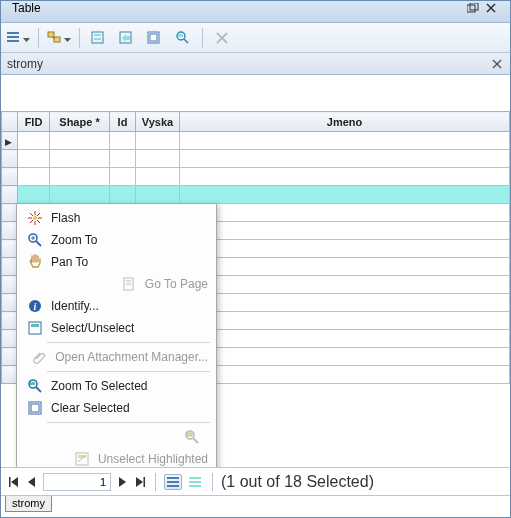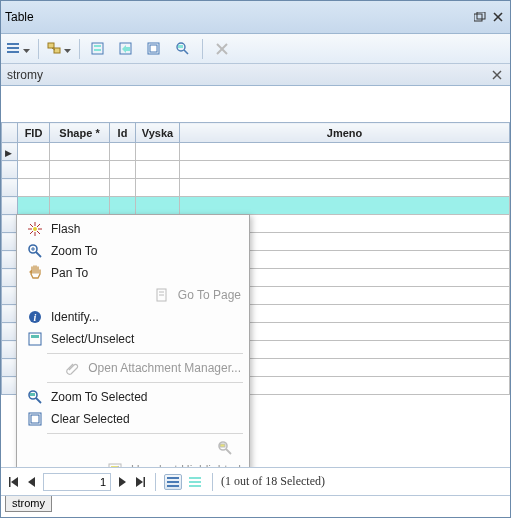--- a/index.html
+++ b/index.html
@@ -8,24 +8,24 @@
     font-size: 12px;
     background: #fff;
     width: 511px;
     height: 518px;
     border: 1px solid #6b8aab;
     display: flex;
     flex-direction: column;
   }
   .title-bar {
     background: linear-gradient(to bottom, #d8e6f4, #c6d8ec);
-    height: 33px;
-    display: flex;
-    align-items: center;
-    padding: 0 4px;
+    height: 22px;
+    display: flex;
+    align-items: flex-start;
+    padding: 0 11px;
     border-bottom: 1px solid #9db6d0;
   }
   .title-bar .title { flex: 1; font-size: 12px; color: #000; }
   .title-bar .win-btn {
     width: 16px; height: 14px;
     display: flex; align-items: center; justify-content: center;
     margin-left: 2px;
     cursor: pointer;
   }
   .title-bar svg { display: block; }
@@ -100,21 +100,21 @@
     width: 16px;
   }
   tr.selected td:not(.rowhdr) { background: #9bf0ea; }
   td.rowhdr .row-ptr { font-size: 9px; color: #333; }
 
   
   .ctx-menu {
     position: absolute;
     left: 15px;
     top: 92px;
-    width: 234px;
+    width: 201px;
     background: #fdfdfd;
     border: 1px solid #a8a8a8;
     box-shadow: 2px 2px 6px rgba(0,0,0,.25);
     padding: 3px 2px;
     z-index: 50;
   }
   .ctx-item {
     display: flex;
     align-items: center;
     height: 22px;
@@ -151,21 +151,21 @@
   }
   .nav-page {
     width: 68px;
     height: 18px;
     border: 1px solid #b6c7da;
     text-align: right;
     padding: 0 4px;
     font-size: 11px;
   }
   .nav-sep { width: 1px; height: 18px; background: #b6c7da; margin: 0 4px; }
-  .nav-status { font-size: 12px; color: #333; font-family: Liberation Serif, serif; }
+  .nav-status { font-size: 16px; color: #333; }
 
   .bottom-tabs {
     height: 22px;
     background: #fff;
     display: flex;
     align-items: flex-start;
     padding: 0 4px;
     border-top: 1px solid #b6c7da;
   }
   .btab {

